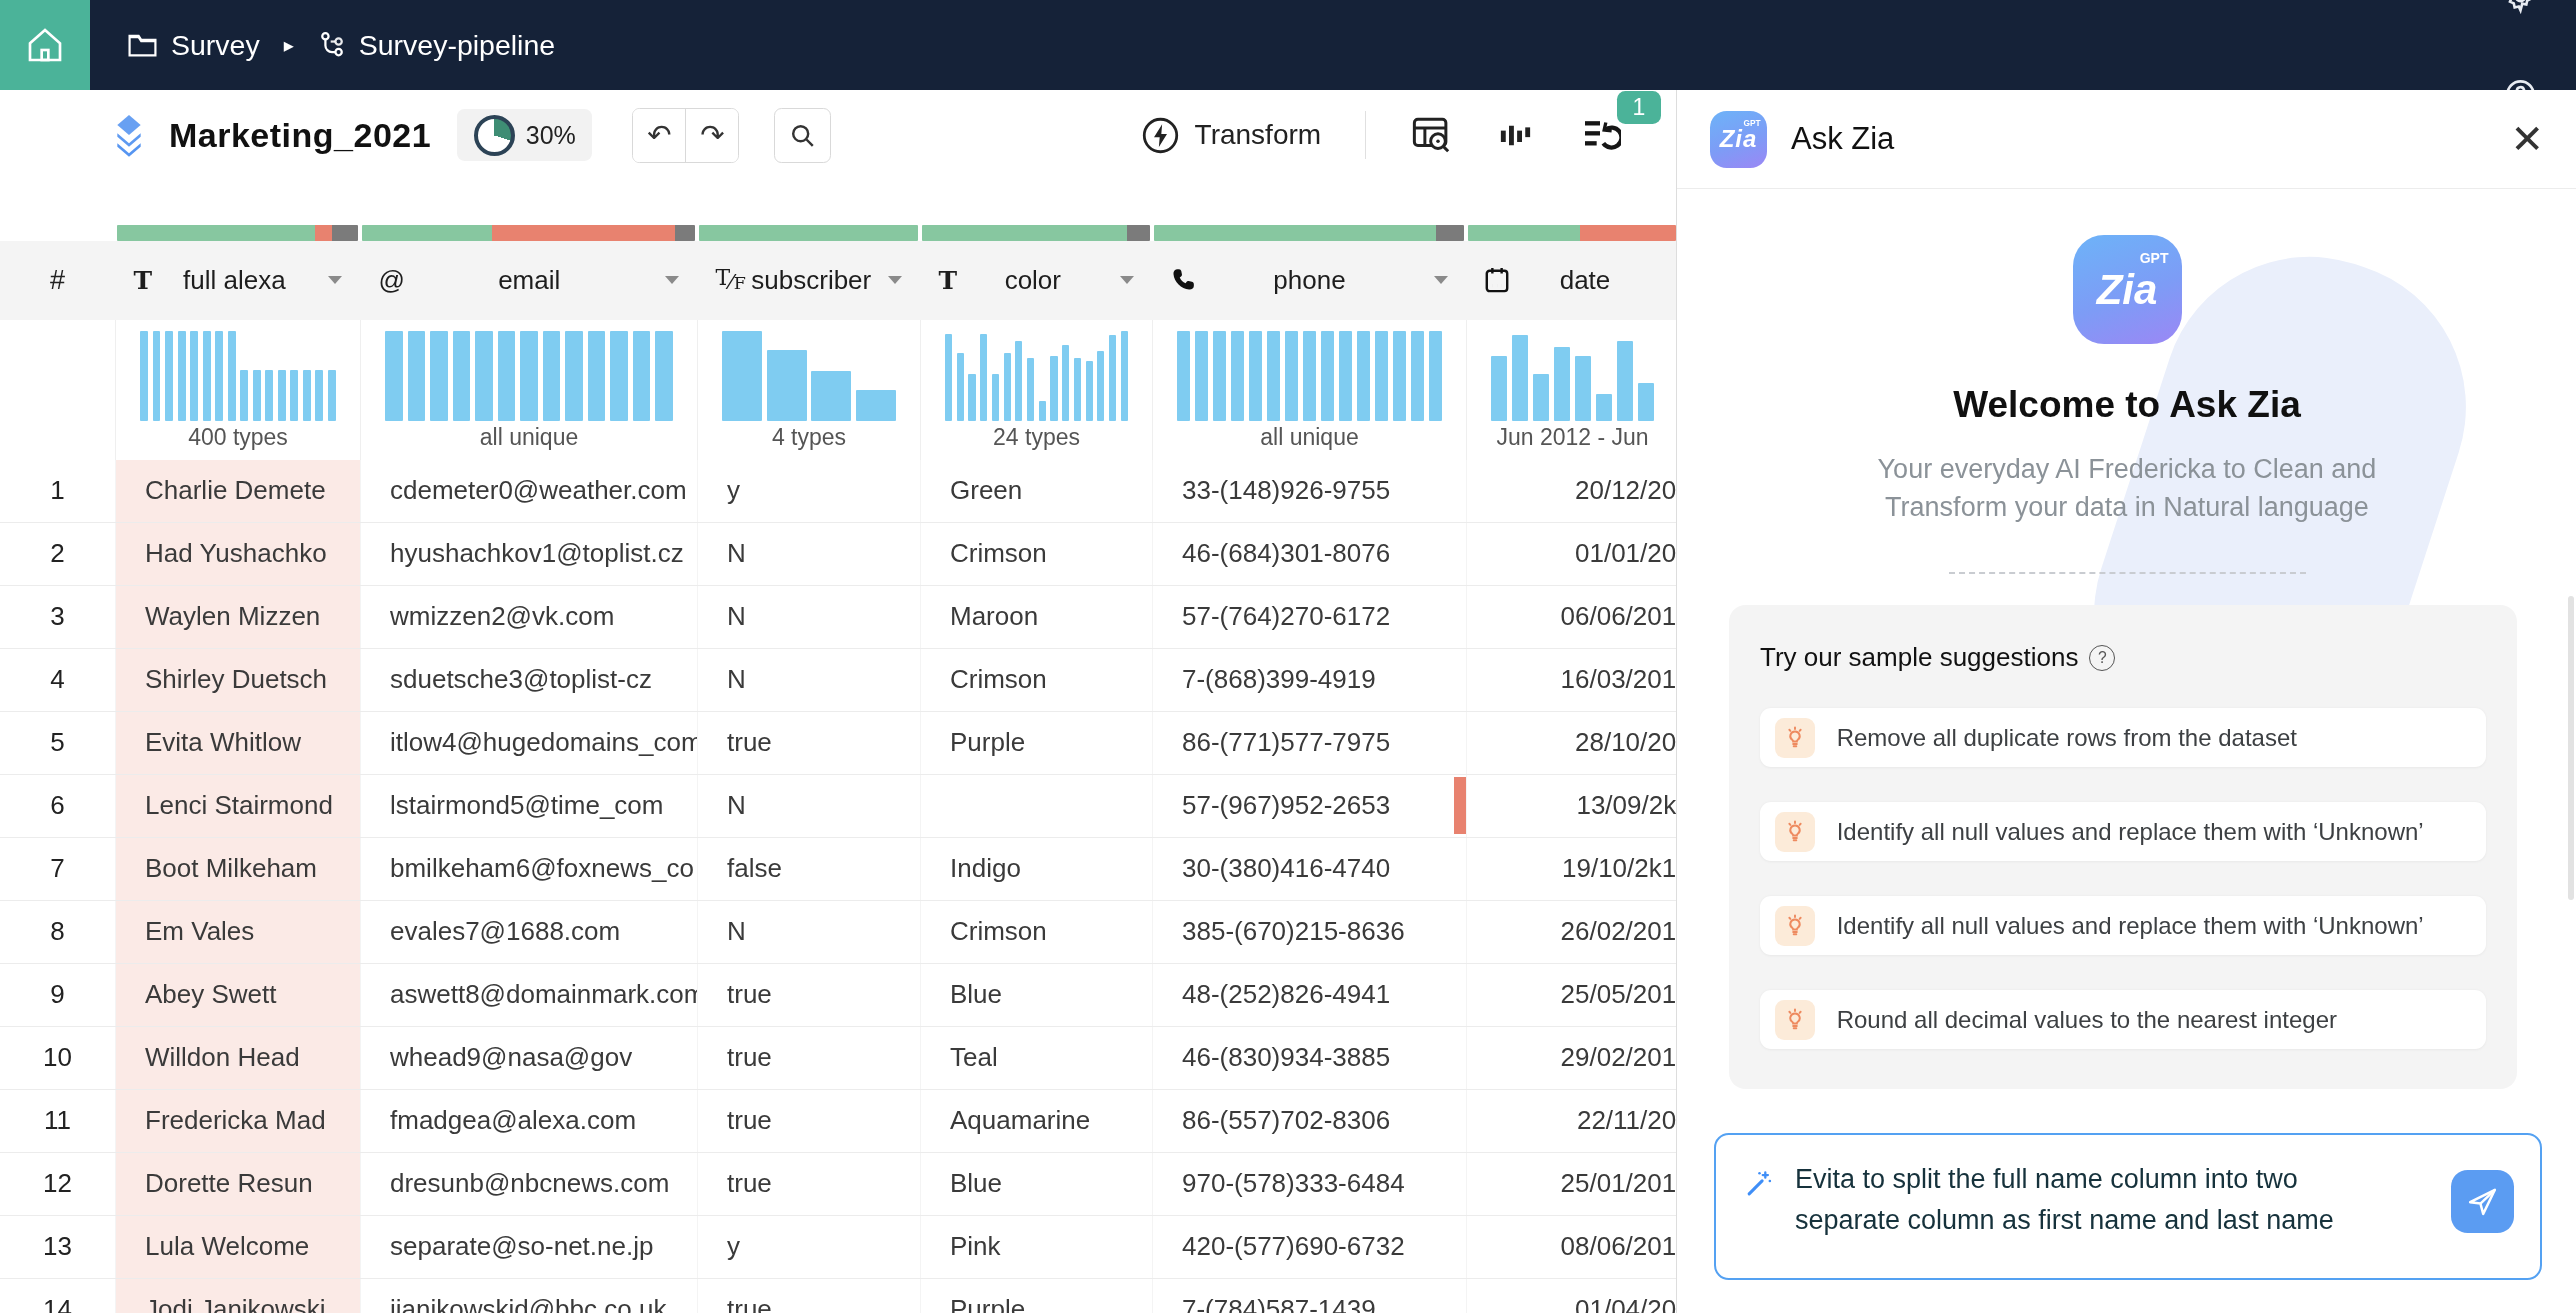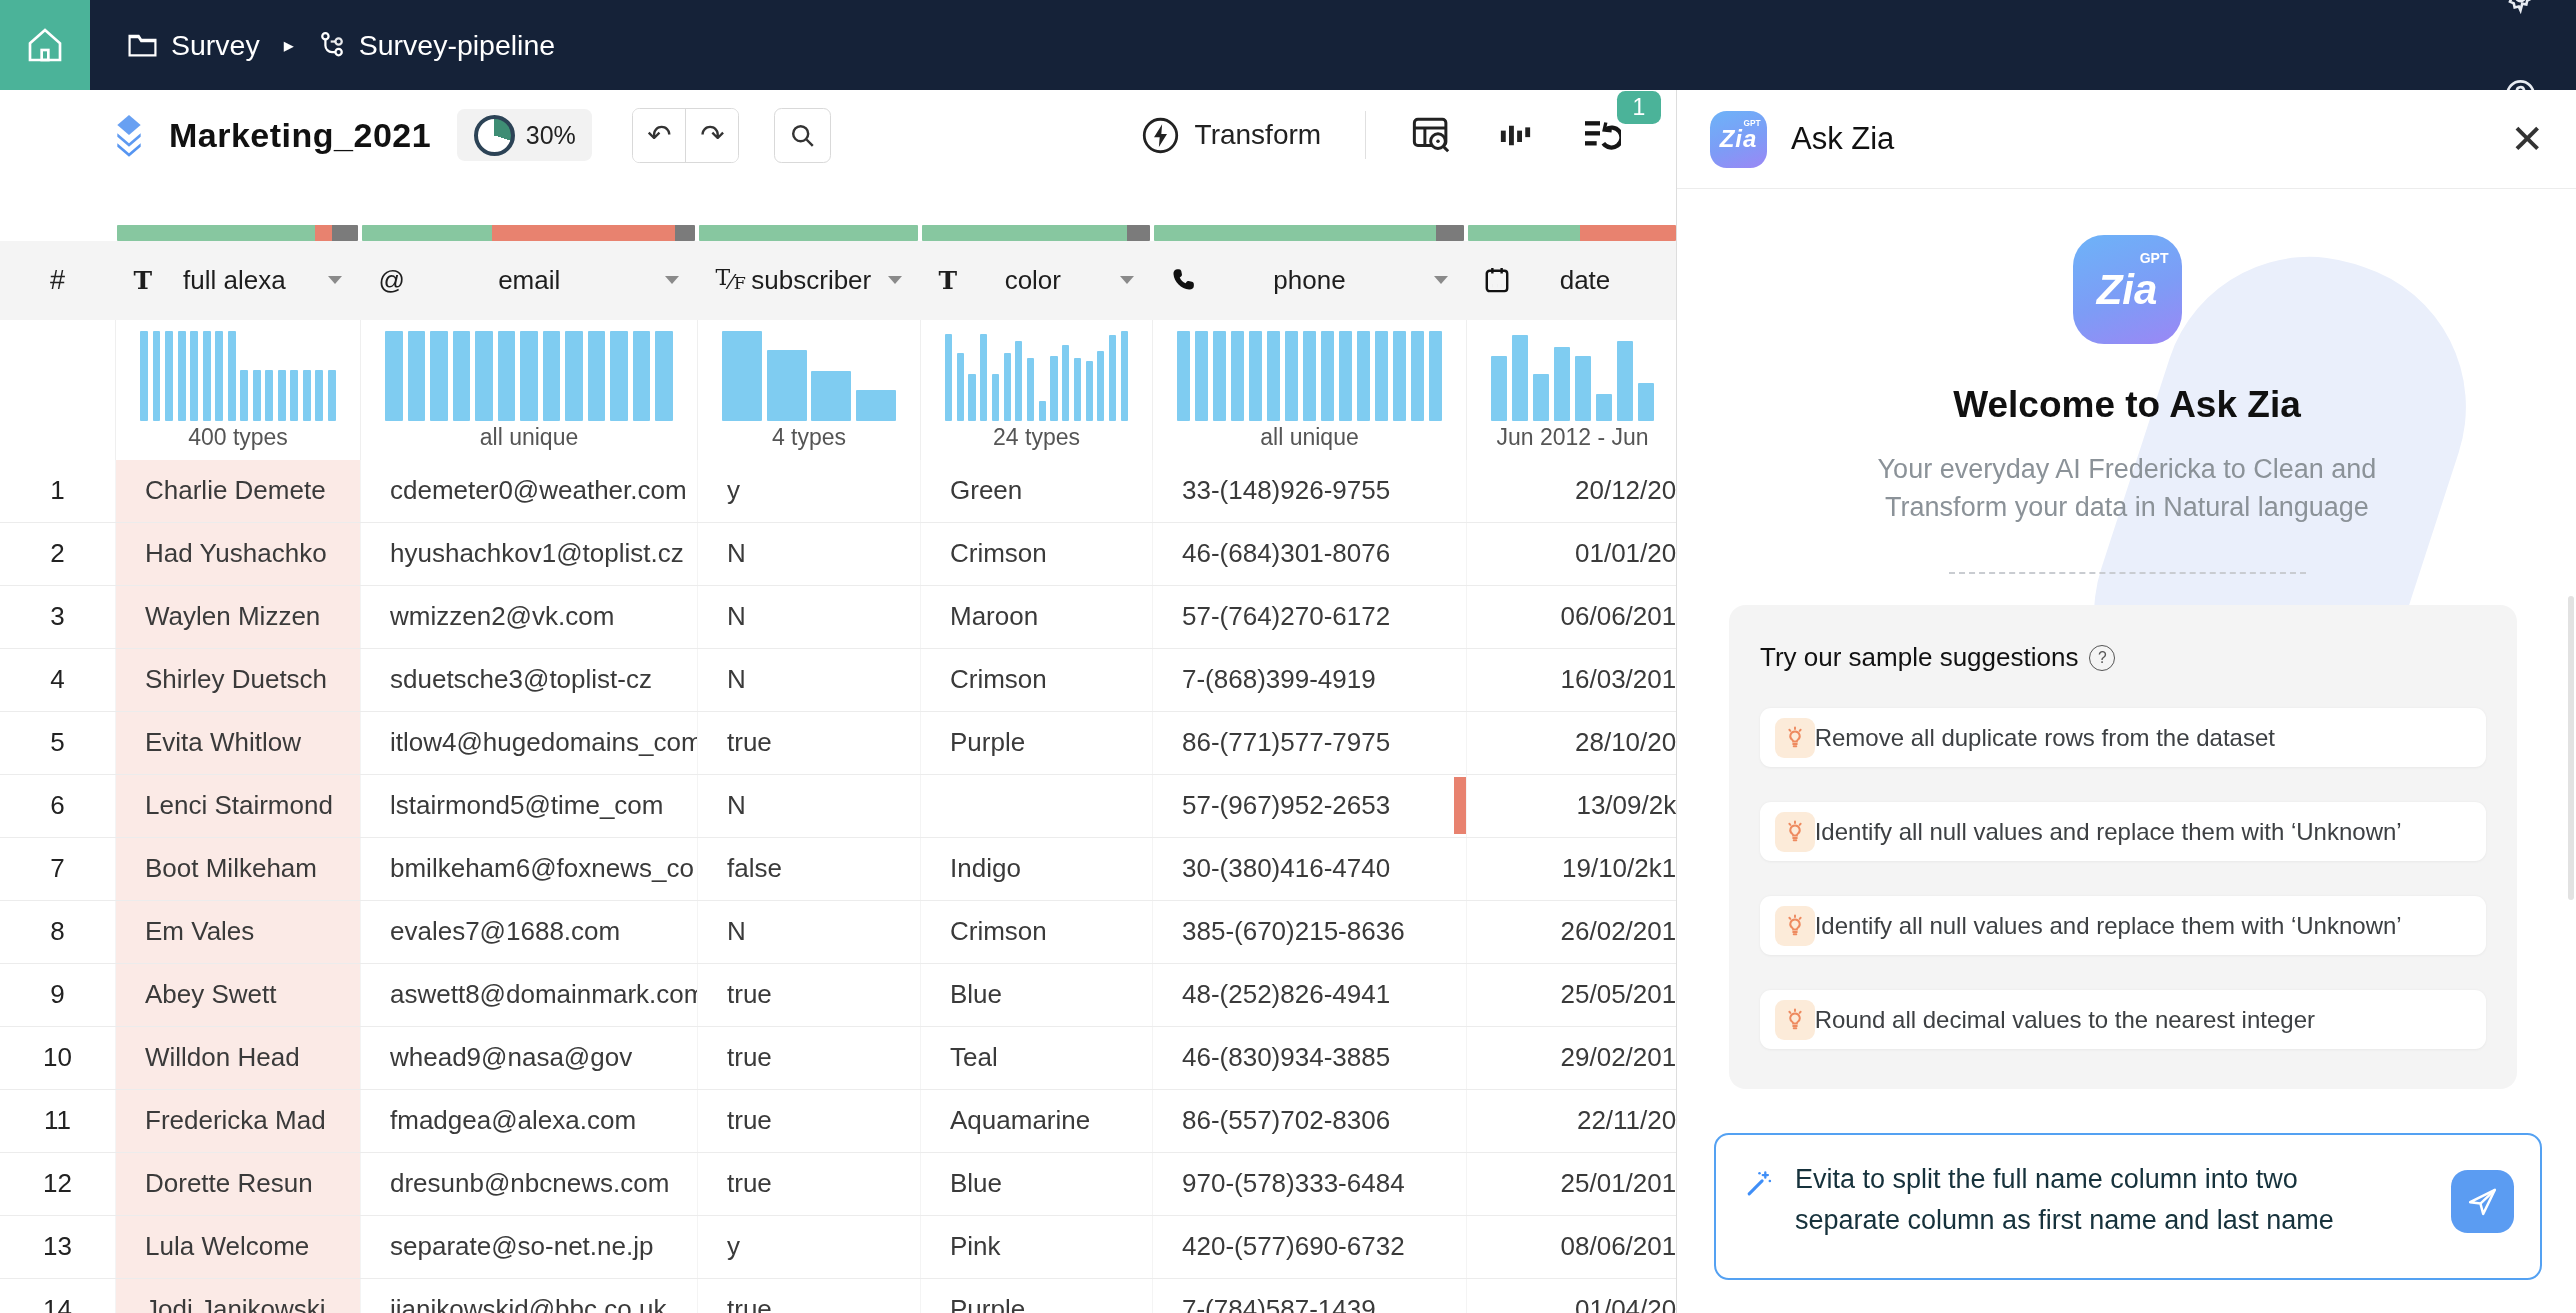--- a/index.html
+++ b/index.html
@@ -87,21 +87,21 @@
   .zia-big .gpt{position:absolute;top:14.7px;right:13px;font-size:14px;font-weight:700;}
   .w-title{position:relative;font-size:37px;font-weight:600;color:#101010;margin-top:40px;}
   .w-sub{position:relative;font-size:27px;color:#8b9298;line-height:38px;margin-top:24px;}
   .dashes{position:relative;width:357px;margin:46px auto 0;border-top:2.8px dashed #c9ccd1;}
   .suggest{position:absolute;left:52px;top:515px;width:788px;height:484px;background:#f4f4f4;border-radius:16.6px;
            padding:37px 31px 0;box-sizing:border-box;}
   .s-title{font-size:26px;color:#111;display:flex;align-items:center;gap:11px;}
   .qmark{width:24px;height:24px;border:1.8px solid #555;border-radius:50%;font-size:15.6px;display:flex;
          align-items:center;justify-content:center;color:#555;}
   .card{background:#fff;border-radius:11px;height:59px;margin-top:35px;display:flex;align-items:center;
-        padding:0 14.7px;cursor:pointer;box-shadow:0 0.9px 2.8px rgba(0,0,0,.05);}
+        padding:0 14.7px;gap:22px;cursor:pointer;box-shadow:0 0.9px 2.8px rgba(0,0,0,.05);}
   .bulb{width:40px;height:40px;background:#fcebd9;border-radius:9.2px;display:flex;align-items:center;justify-content:center;}
   .card .txt{font-size:24px;color:#3d4043;white-space:nowrap;overflow:hidden;}
   .inputbox{position:absolute;left:37px;top:1043px;width:828px;height:147px;border:2.8px solid #54a1f2;border-radius:14.7px;
             background:#fff;box-sizing:border-box;padding:24px 22px 0 28px;display:flex;align-items:flex-start;}
   .in-text{font-size:27px;color:#16323c;line-height:41px;margin-left:20px;width:589px;outline:none;}
   .send{position:absolute;right:26px;top:35px;width:63px;height:63px;border-radius:16.6px;background:#5b9cf2;border:none;
         display:flex;align-items:center;justify-content:center;cursor:pointer;}
   .scrollbar{position:absolute;right:2.8px;top:506px;width:6.4px;height:304px;background:#e2e2e2;border-radius:3.7px;cursor:pointer;}
 </style>
 </head>

